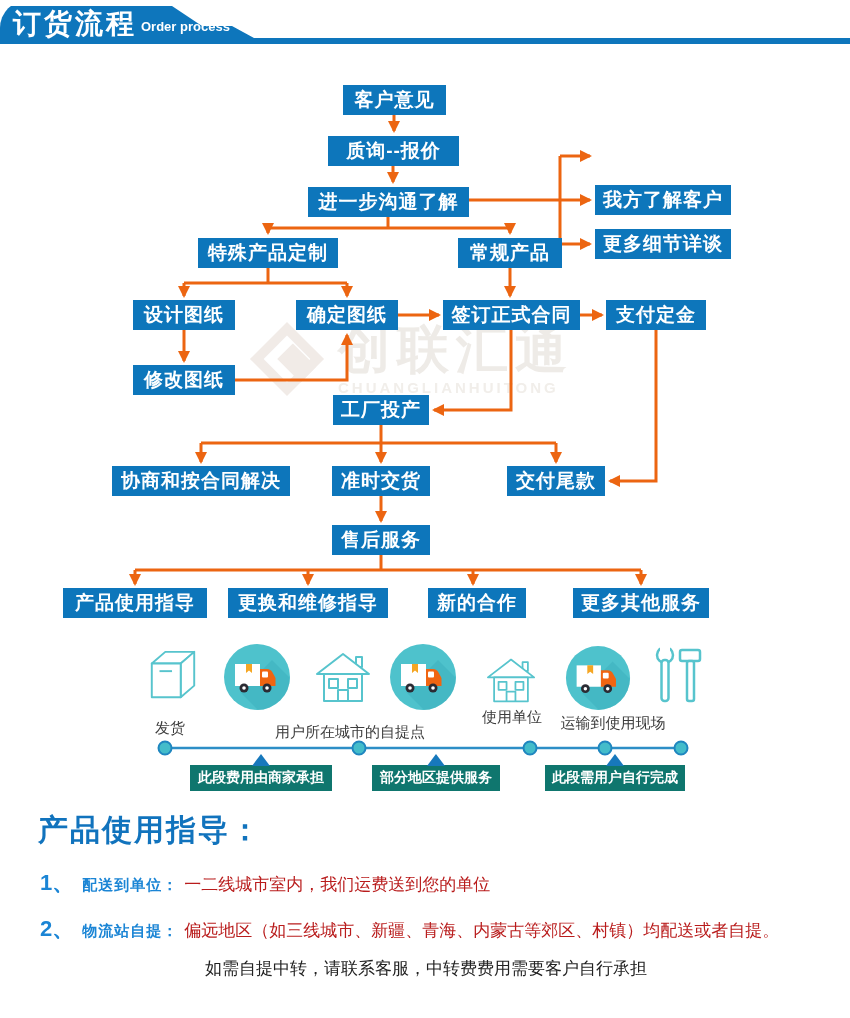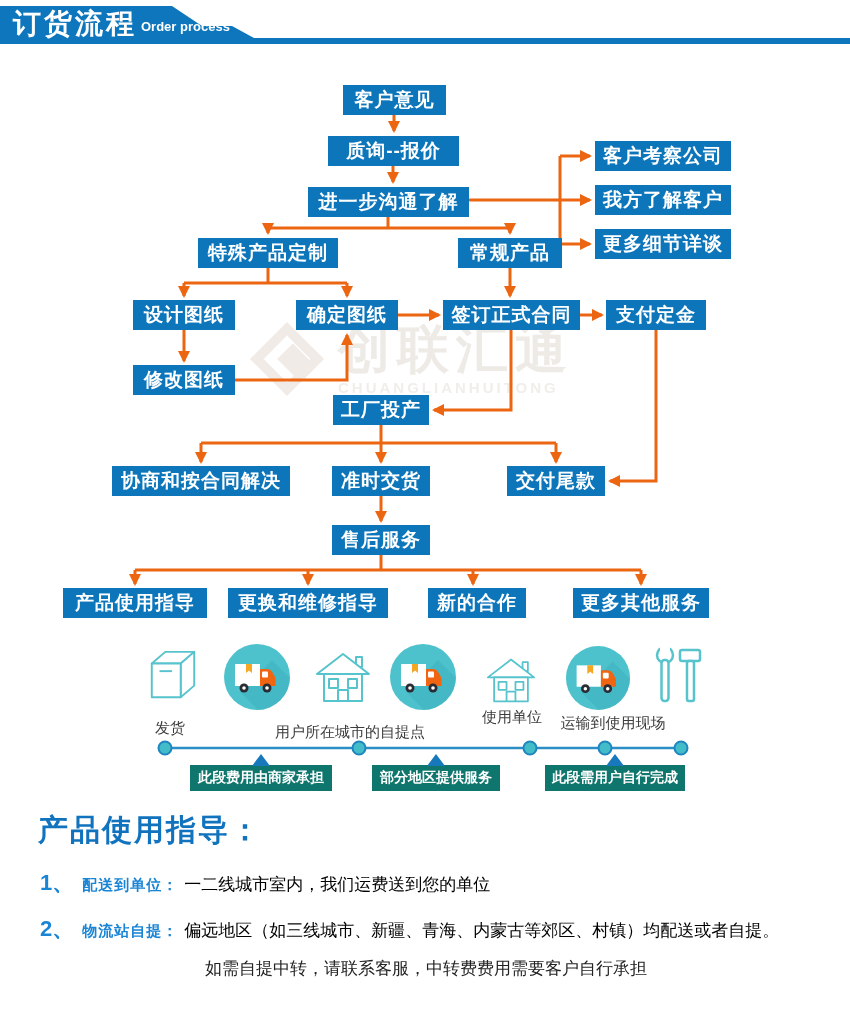--- a/index.html
+++ b/index.html
@@ -1,17 +1,17 @@
 <!DOCTYPE html>
 <html><head>
 <meta charset="utf-8">
 <style>
   * { margin:0; padding:0; box-sizing:border-box; }
   body { background:#ffffff; font-family:"Liberation Sans","DejaVu Sans",sans-serif; }
-  #canvas { position:relative; width:850px; height:1018px; background:#fff; overflow:hidden; margin:0 auto; }
+  #canvas { position:relative; width:850px; height:1018px; background:#fff; overflow:hidden; margin:0 auto;border-radius:28px; }
 
   
   .banner-shape { position:absolute; left:0; top:0; width:850px; height:46px; background:#0e76bc;
     clip-path:polygon(0px 6px,172px 6px,202px 26px,232px 26px,254px 38px,850px 38px,850px 44px,0px 44px); }
   .banner-cn { position:absolute; left:13px; top:5px; color:#fff; font-size:28px; font-weight:bold; letter-spacing:3px; }
   .banner-en { position:absolute; left:141px; top:19px; color:#fff; font-size:13px; font-weight:bold; }
 
   
   .watermark { position:absolute; left:248px; top:320px; display:flex; align-items:center; gap:12px; z-index:0; }
   .wm-cn { font-size:52px; font-weight:bold; color:#eeebe7; letter-spacing:7px; line-height:1; }
@@ -31,21 +31,21 @@
   .tlabel { position:absolute; height:26px; background:#0f766e; color:#fff; font-weight:bold; font-size:14px;
     display:flex; align-items:center; justify-content:center; z-index:2; white-space:nowrap; }
   .tri { position:absolute; left:50%; top:-11px; transform:translateX(-50%); width:0; height:0;
     border-left:9px solid transparent; border-right:9px solid transparent; border-bottom:12px solid #1778bc; }
 
   
   .notice-head { position:absolute; left:38px; top:810px; color:#1173bd; font-size:30px; font-weight:bold; letter-spacing:2px; z-index:2; }
   .nitem { position:absolute; left:40px; display:flex; align-items:baseline; z-index:2; white-space:nowrap; }
   .nnum  { color:#1b85d5; font-size:22px; font-weight:bold; margin-right:8px; }
   .nlabel{ color:#1b85d5; font-size:15px; font-weight:bold; letter-spacing:1px; }
-  .ntext { color:#000000; font-size:17px; margin-left:6px; }
+  .ntext { color:#b91c1c; font-size:17px; margin-left:6px; }
   .nfoot { position:absolute; left:205px; top:957px; color:#222; font-size:17px; z-index:2; white-space:nowrap; }
 </style>
 </head>
 <body>
 
 <div id="canvas">
 
   <div class="banner-shape"></div>
   <div class="banner-cn">订货流程</div>
   <div class="banner-en">Order process</div>
@@ -110,21 +110,20 @@
       <circle cx="359" cy="748" r="6.5" fill="#43bcca" stroke="#1f86bf" stroke-width="2"></circle>
       <circle cx="530" cy="748" r="6.5" fill="#43bcca" stroke="#1f86bf" stroke-width="2"></circle>
       <circle cx="605" cy="748" r="6.5" fill="#43bcca" stroke="#1f86bf" stroke-width="2"></circle>
       <circle cx="681" cy="748" r="6.5" fill="#43bcca" stroke="#1f86bf" stroke-width="2"></circle>
     </g>
   </svg>
 
   <div class="fbox" style="left:343px;top:85px;width:103px">客户意见</div>
   <div class="fbox" style="left:328px;top:136px;width:131px">质询--报价</div>
   <div class="fbox" style="left:308px;top:187px;width:161px">进一步沟通了解</div>
-  <div class="fbox" style="left:595px;top:141px;width:136px">客户考察公司</div>
   <div class="fbox" style="left:595px;top:185px;width:136px">我方了解客户</div>
   <div class="fbox" style="left:595px;top:229px;width:136px">更多细节详谈</div>
   <div class="fbox" style="left:198px;top:238px;width:140px">特殊产品定制</div>
   <div class="fbox" style="left:458px;top:238px;width:104px">常规产品</div>
   <div class="fbox" style="left:133px;top:300px;width:102px">设计图纸</div>
   <div class="fbox" style="left:296px;top:300px;width:102px">确定图纸</div>
   <div class="fbox" style="left:443px;top:300px;width:137px">签订正式合同</div>
   <div class="fbox" style="left:606px;top:300px;width:100px">支付定金</div>
   <div class="fbox" style="left:133px;top:365px;width:102px">修改图纸</div>
   <div class="fbox" style="left:333px;top:395px;width:96px">工厂投产</div>

